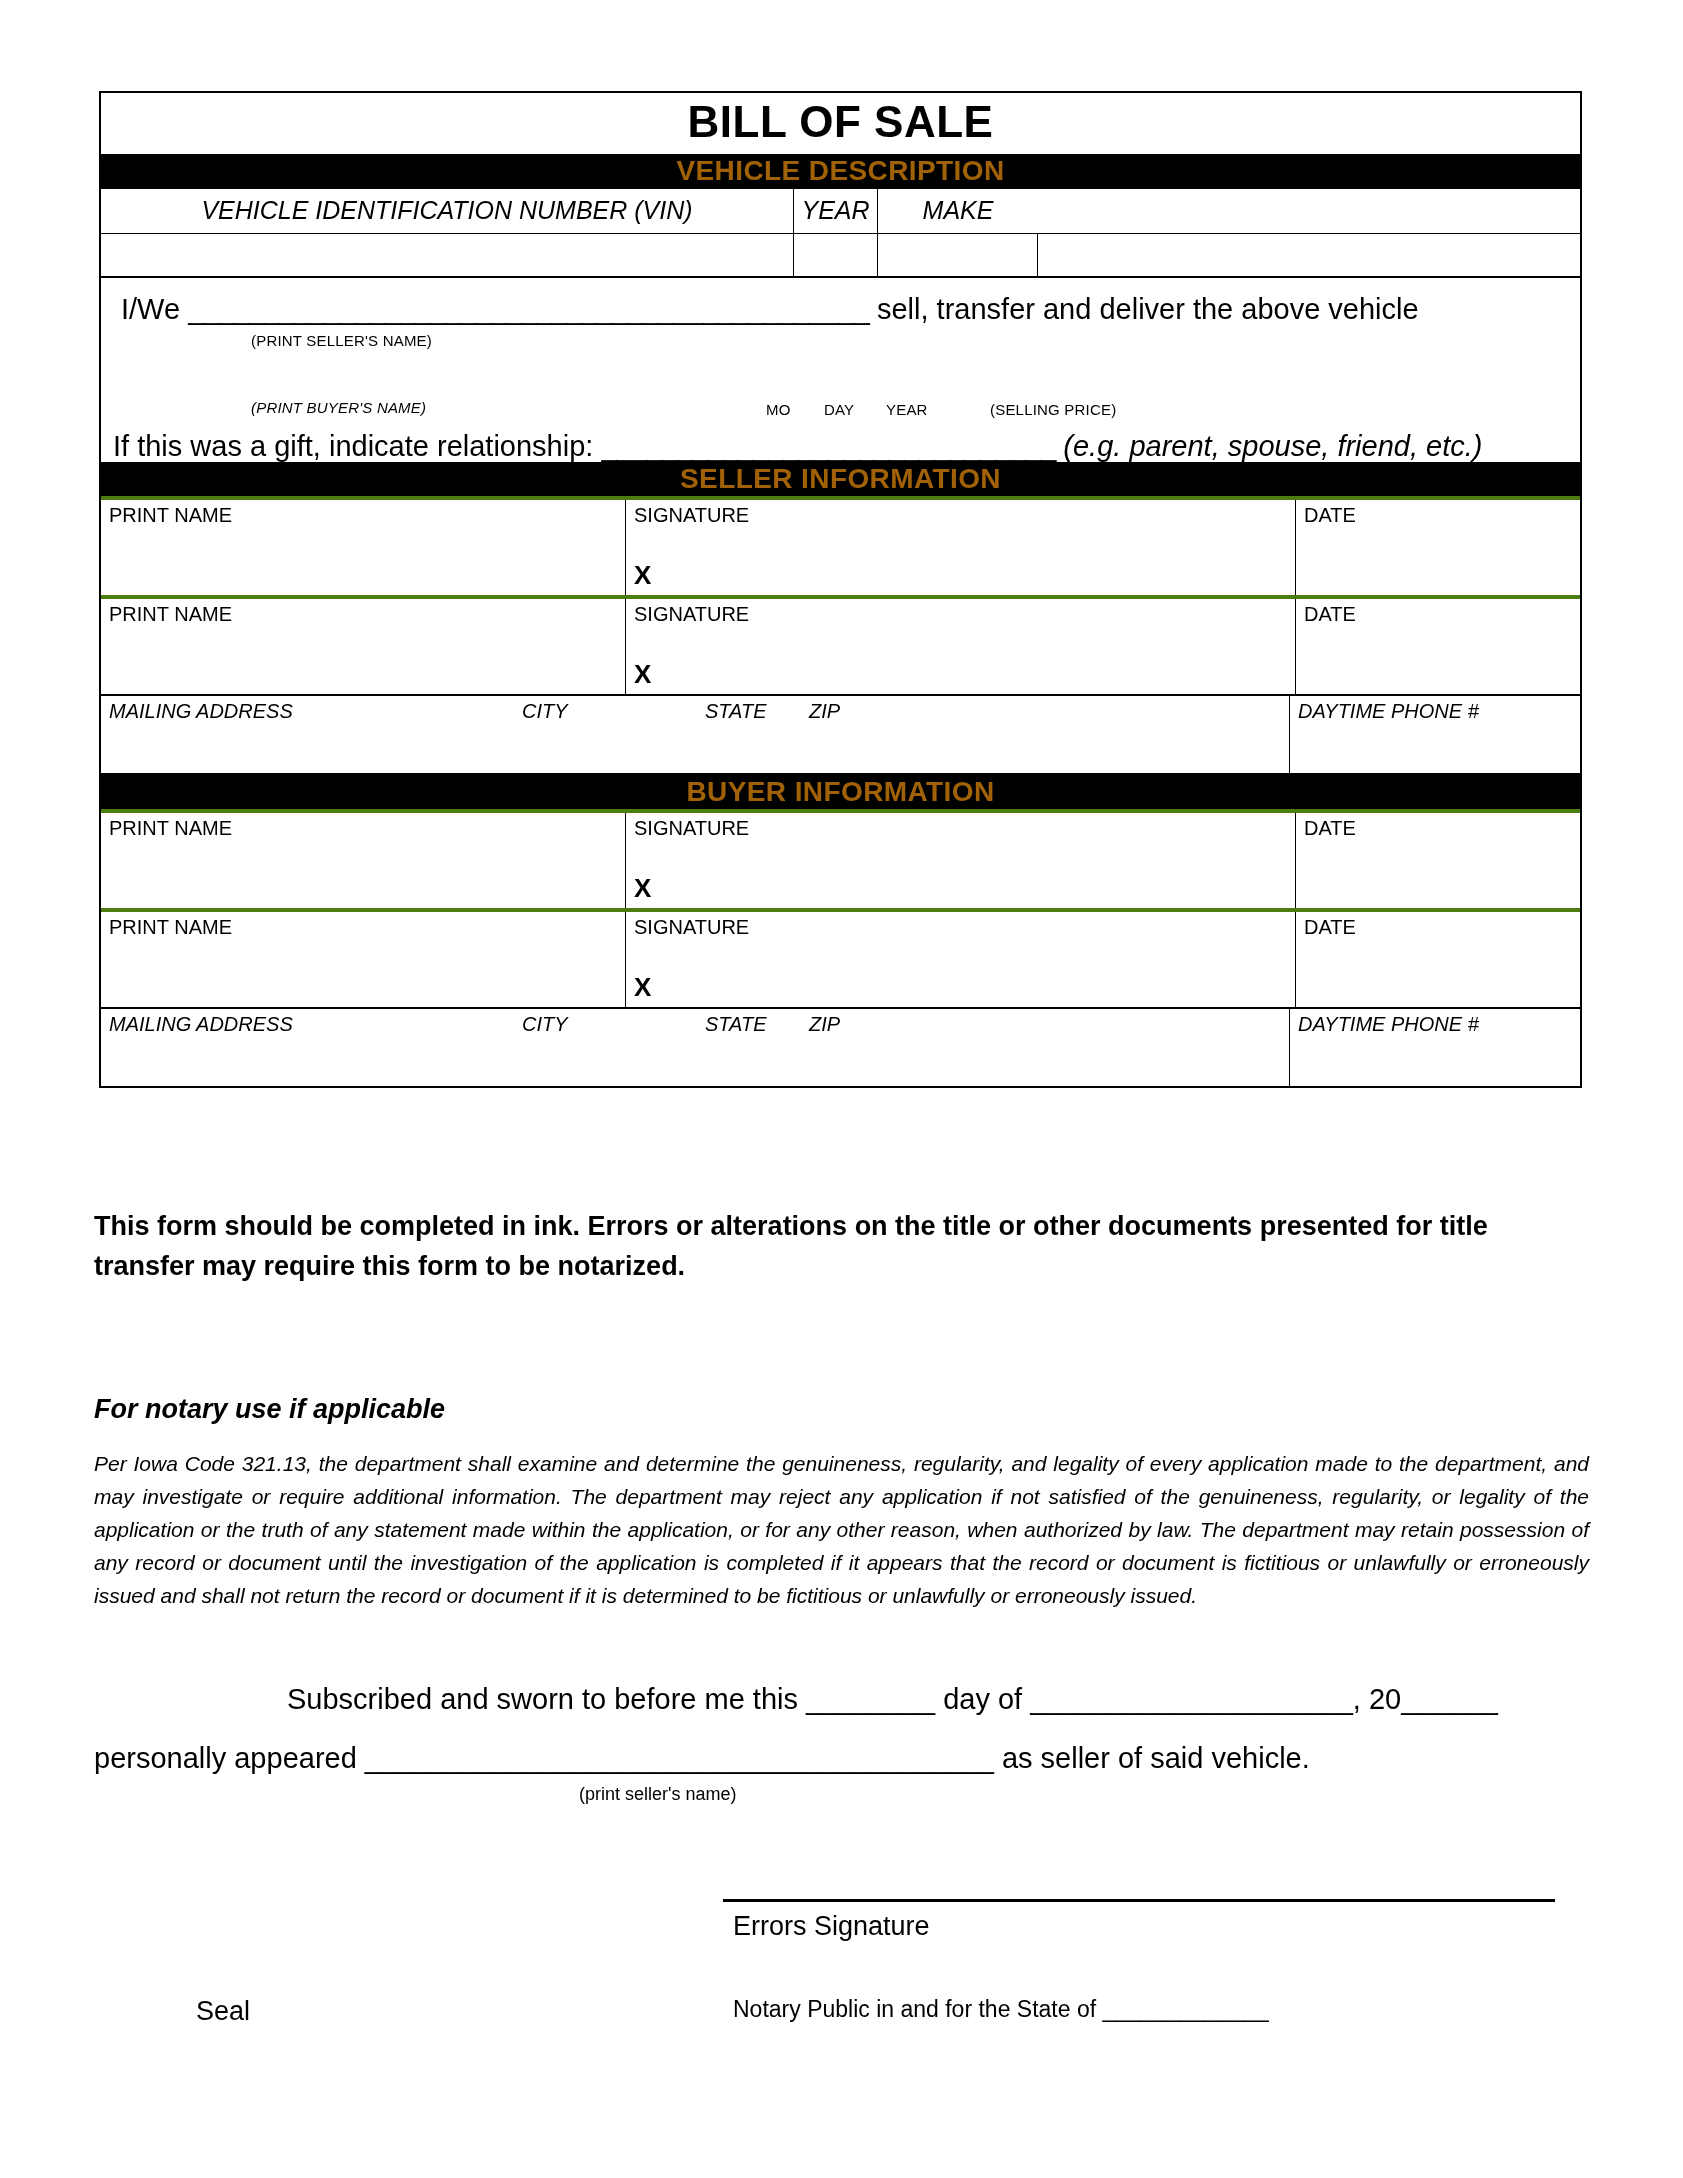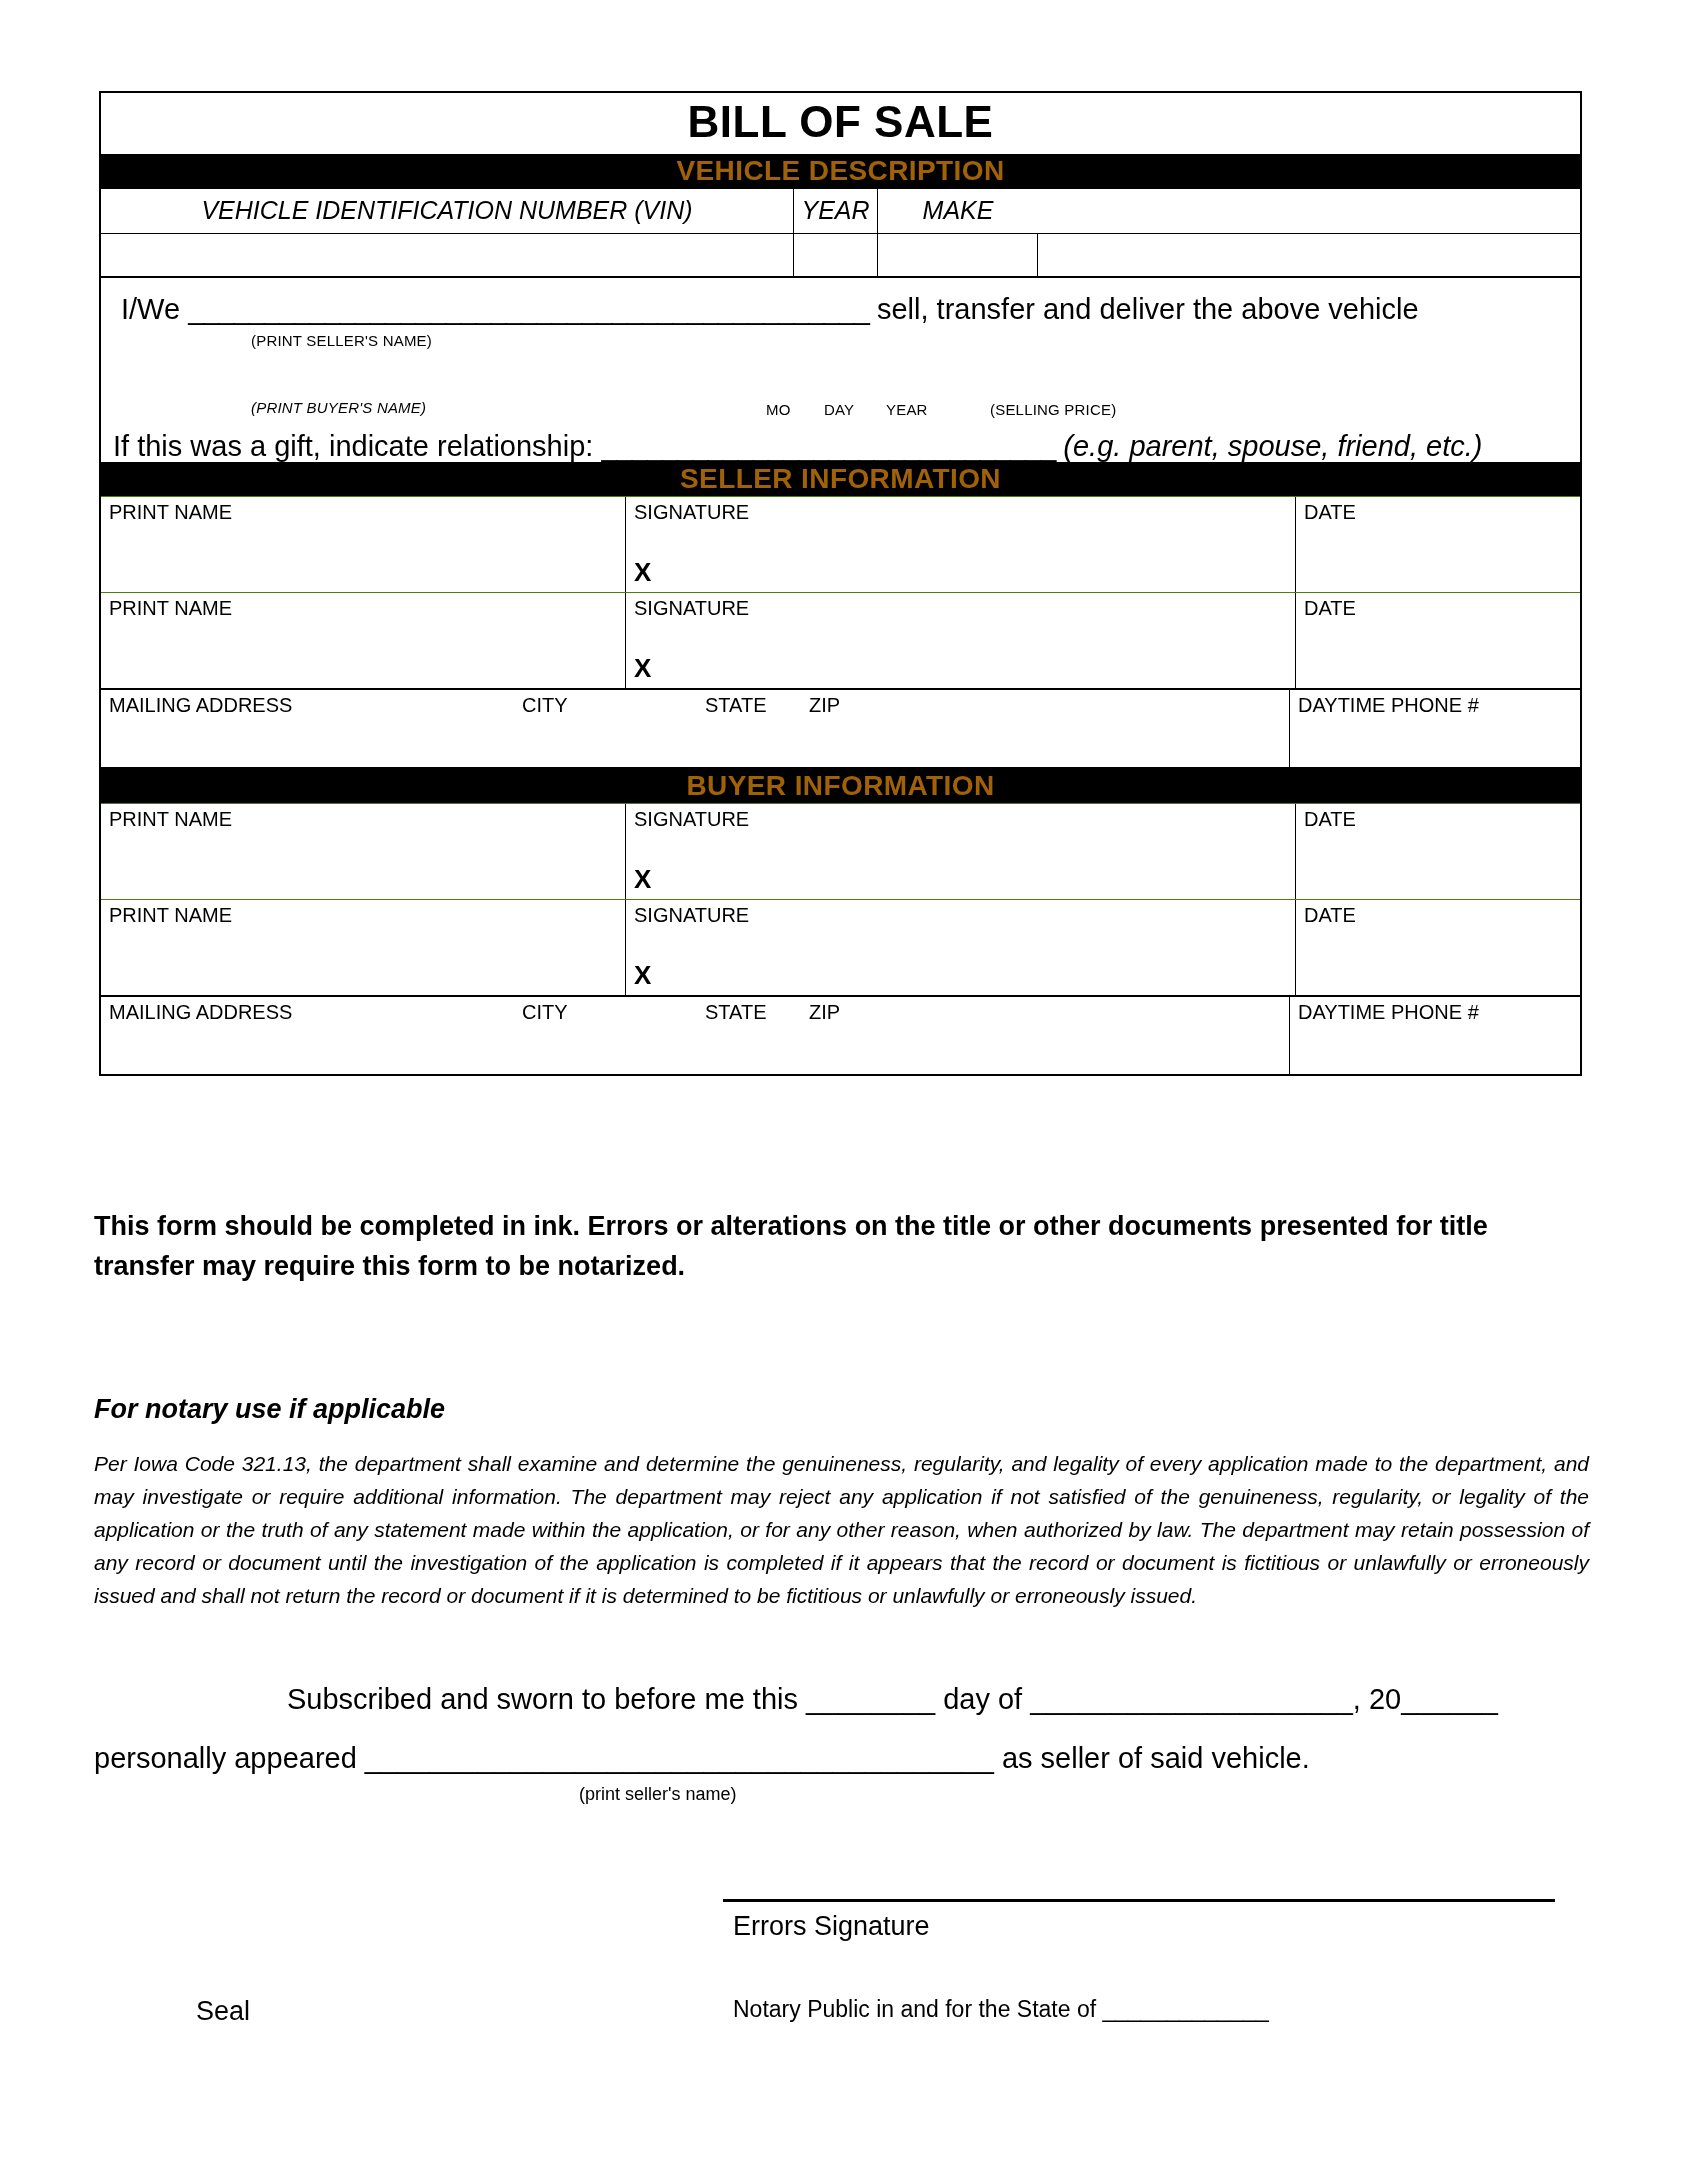--- a/index.html
+++ b/index.html
@@ -96,21 +96,21 @@
   }
   .ul { text-decoration: none; letter-spacing: -1px; }
   .caption {
     position: absolute;
     font-size: 15px;
     letter-spacing: 0.2px;
     white-space: nowrap;
   }
   .info-row {
     height: 95px;
-    border-top: 1px solid #4d7c0f;
+    border-top: 4px solid #4d7c0f;
   }
   .info-row .cell {
     border-right: 1px solid #000;
     padding: 4px 0 0 8px;
     font-size: 20px;
     position: relative;
   }
   .info-row .cell:last-child { border-right: none; }
   .c-name { width: 525px; }
   .c-sign { width: 670px; }
@@ -123,20 +123,21 @@
     font-weight: bold;
   }
   .addr-row {
     height: 77px;
     border-top: 2px solid #000;
   }
   .addr-row .cell {
     padding: 4px 0 0 8px;
     font-size: 20px;
     position: relative;
+    font-style: italic;
   }
   .c-addr-left { width: 1189px; border-right: 1px solid #000; }
   .c-addr-phone { width: 290px; }
   .lbl-abs { position: absolute; top: 4px; font-size: 20px; white-space: nowrap; }
 
   
   .notice {
     position: absolute;
     left: 94px;
     top: 1206px;

